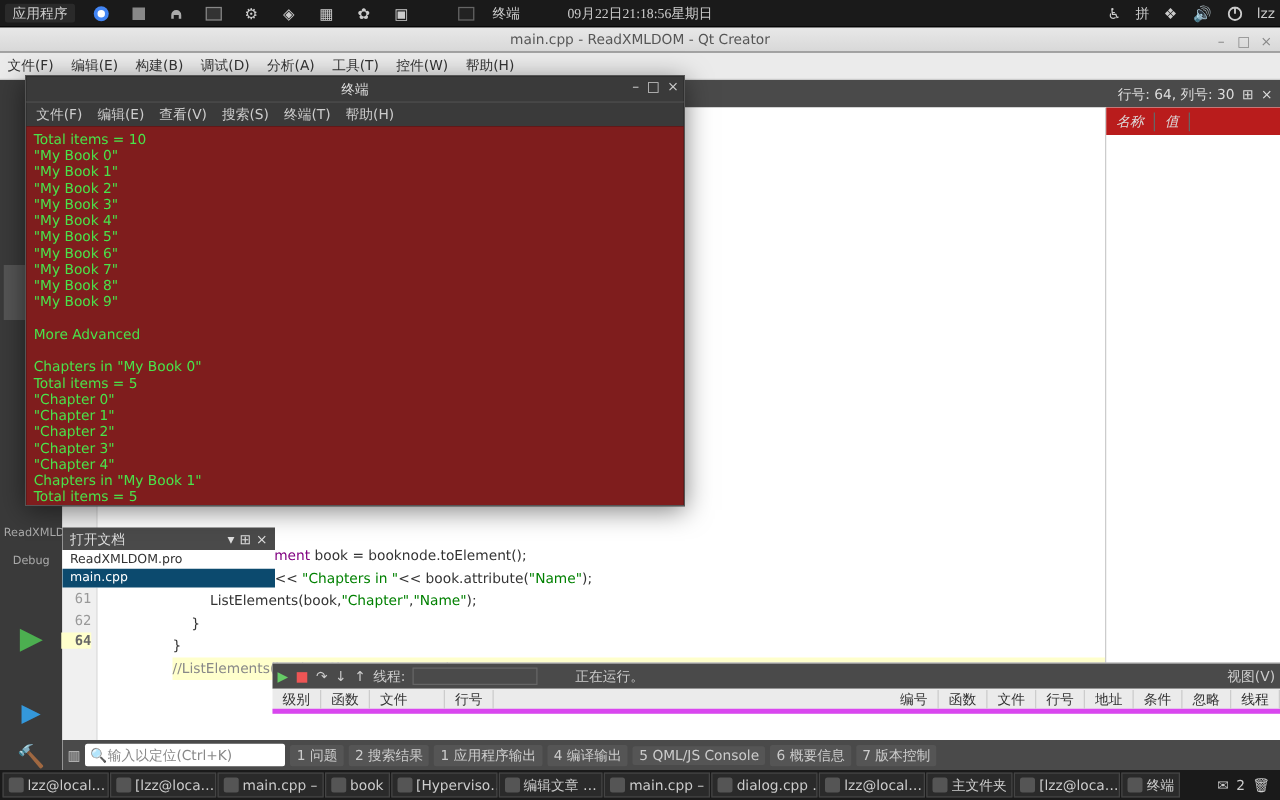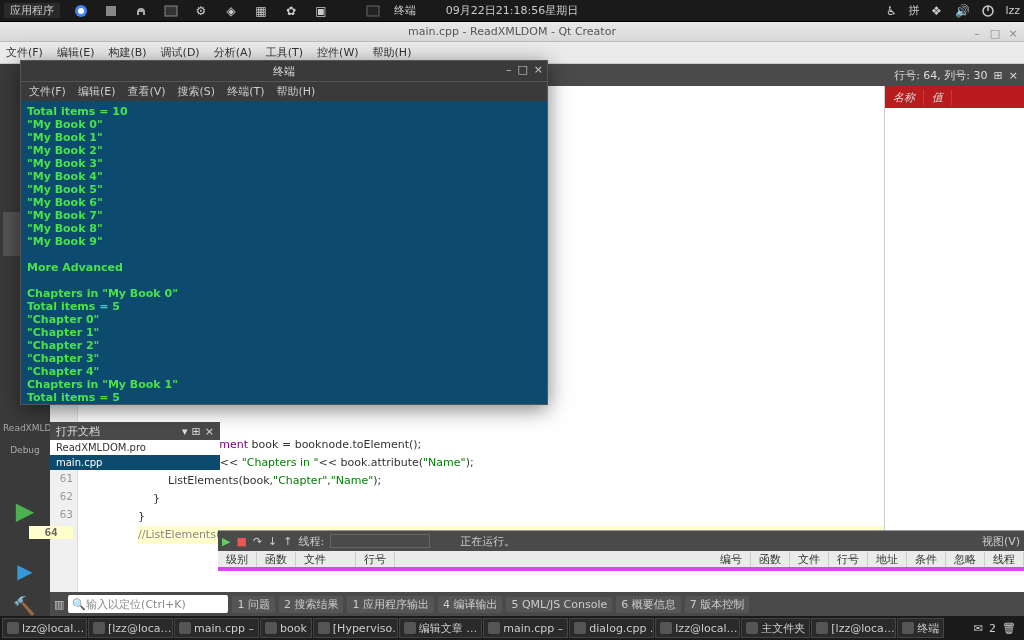--- a/index.html
+++ b/index.html
@@ -1,21 +1,21 @@
 <!DOCTYPE html>
 <html><head>
 <meta charset="utf-8">
 <style>
 * { margin: 0; padding: 0; box-sizing: border-box; font-family: "DejaVu Sans", Arial, sans-serif; font-size: 11px; }
 body { width: 1024px; height: 640px; background: #2b2b2b; overflow: hidden; position: relative; }
 
 
 .sysbar { height: 22px; background: #1a1a1a; color: #ccc; display: flex; align-items: center; padding: 0 4px; border-bottom: 1px solid #000; }
 .sysbar-left { display: flex; align-items: center; gap: 12px; }
-.sysbar-center { position: absolute; left: 50%; transform: translateX(-50%); }
+.sysbar-center { position: absolute; left: 50%; transform: translateX(-50%); font-family: Liberation Serif, serif; }
 .sysbar-right { margin-left: auto; display: flex; align-items: center; gap: 8px; }
 .sys-icon { width: 18px; height: 18px; display: inline-flex; align-items: center; justify-content: center; font-size: 12px; }
 .app-label { padding: 0 6px; background: #2a2a2a; border-radius: 2px; }
 
 
 .qt-titlebar { height: 20px; background: linear-gradient(#e8e8e8,#d8d8d8); color: #555; text-align: center; line-height: 20px; border-bottom: 1px solid #bbb; position: relative; }
 .qt-win-btns { position: absolute; right: 4px; top: 2px; display: flex; gap: 4px; }
 .qt-win-btn { width: 14px; height: 14px; color: #888; }
 
 
@@ -54,21 +54,21 @@
 .hl-line { background: #ffffcc; }
 .kw-type { color: #800080; }
 .kw-str { color: #008000; }
 .kw-cmt { color: #888; }
 
 
 .terminal { position: absolute; left: 20px; top: 60px; width: 528px; height: 345px; background: #000; border: 1px solid #555; box-shadow: 0 4px 20px rgba(0,0,0,0.5); z-index: 20; }
 .term-title { height: 20px; background: #3a3a3a; color: #ddd; display: flex; align-items: center; justify-content: center; position: relative; font-size: 11px; }
 .term-win-btns { position: absolute; right: 4px; top: 2px; display: flex; gap: 6px; color: #ccc; }
 .term-menu { height: 20px; background: #3a3a3a; color: #ccc; display: flex; align-items: center; gap: 12px; padding: 0 8px; font-size: 11px; border-top: 1px solid #555; }
-.term-body { position: absolute; top: 40px; left: 0; right: 0; bottom: 0; background: #0c4a6e; padding: 4px 6px; font-family: "DejaVu Sans Mono", monospace; font-size: 11px; line-height: 13px; color: #4ae24a; overflow: hidden; font-weight: bold; }
+.term-body { position: absolute; top: 40px; left: 0; right: 0; bottom: 0; background: #7f1d1d; padding: 4px 6px; font-family: "DejaVu Sans Mono", monospace; font-size: 11px; line-height: 13px; color: #4ae24a; overflow: hidden; }
 
 
 .debug-pane { position: absolute; left: 218px; right: 0; bottom: 48px; height: 62px; background: #fff; border-top: 1px solid #999; }
 .debug-toolbar { height: 20px; background: #4a4a4a; color: #ccc; display: flex; align-items: center; padding: 0 4px; gap: 6px; font-size: 10px; }
 .debug-toolbar .th-right { margin-left: auto; }
 .debug-cols { height: 20px; background: #ebebeb; display: flex; align-items: center; font-size: 10px; color: #333; border-bottom: 4px solid #d946ef; }
 .debug-cols span { padding: 0 8px; border-right: 1px solid #ccc; }
 
 
 .bottom-bar { position: absolute; left: 50px; right: 0; bottom: 24px; height: 24px; background: #4a4a4a; color: #ccc; display: flex; align-items: center; padding: 0 4px; gap: 4px; font-size: 10px; }
@@ -183,21 +183,21 @@
       <span>×</span>
     </div>
     <div class="qt-editor-area">
       <div class="qt-editor">
         <div class="code-gutter">
           <div class="ln" style="top:350px">59</div>
           <div class="ln" style="top:368px">60</div>
           <div class="ln" style="top:386px">61</div>
           <div class="ln" style="top:404px">62</div>
           <div class="ln" style="top:422px">63</div>
-          <div class="ln hl-line" style="top:440px;background:#ffffcc;width:44px;text-align:center;font-weight:bold;color:#666">64</div>
+          <div class="ln hl-line" style="top:420px;background:#ffffcc;width:24px;text-align:right;font-weight:bold;color:#666">64</div>
         </div>
         <div class="code-lines">
           <div style="position:absolute;top:108px;left:300px">Element();</div>
           <div style="position:absolute;top:220px;left:300px">TagName(<span class="kw-str">"Book"</span>);</div>
           <div style="position:absolute;top:350px;left:90px"><span class="kw-type">QDomElement</span> book = booknode.toElement();</div>
           <div style="position:absolute;top:368px;left:90px">qDebug()&lt;&lt; <span class="kw-str">"Chapters in "</span>&lt;&lt; book.attribute(<span class="kw-str">"Name"</span>);</div>
           <div style="position:absolute;top:386px;left:90px">ListElements(book,<span class="kw-str">"Chapter"</span>,<span class="kw-str">"Name"</span>);</div>
           <div style="position:absolute;top:404px;left:75px">}</div>
           <div style="position:absolute;top:422px;left:60px">}</div>
           <div style="position:absolute;top:440px;left:60px;right:0" class="hl-line"><span class="kw-cmt">//ListElements(books,"Chapter","Name");</span></div>

